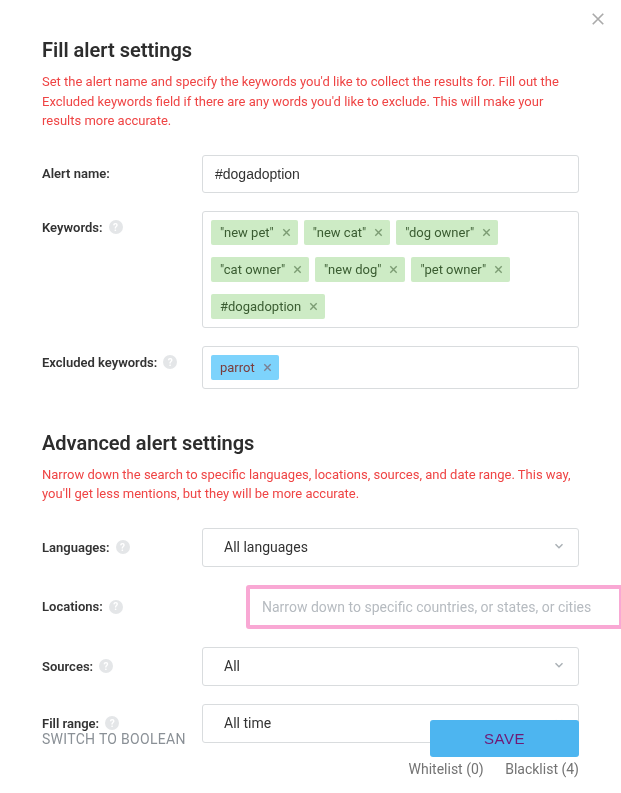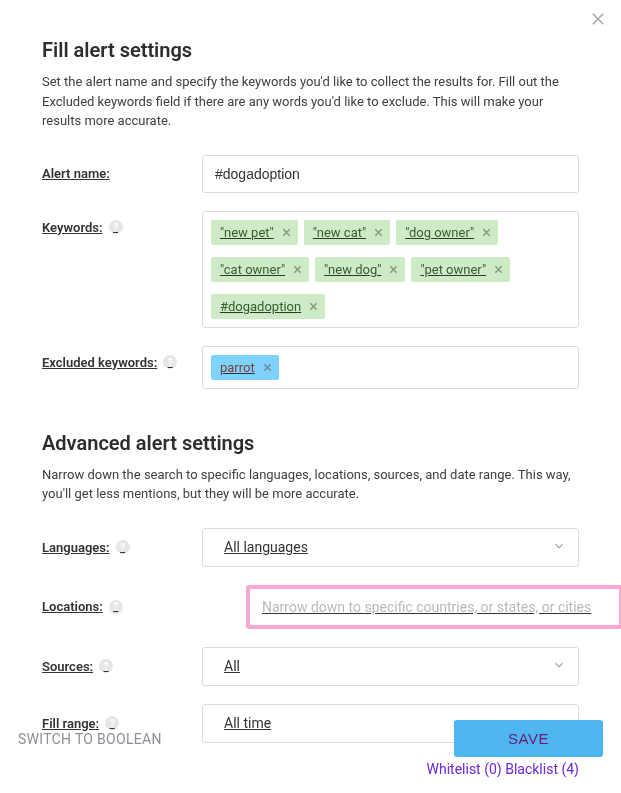--- a/index.html
+++ b/index.html
@@ -21,29 +21,28 @@
   .close-btn svg { width: 18px; height: 18px; }
   .container { padding: 38px 42px 0 42px; }
   h2 {
     font-size: 20px;
     font-weight: 600;
     color: #2d2d2d;
     margin-bottom: 10px;
   }
   .desc {
     font-size: 13px;
-    color: #404040;
+    color: #ef4444;
     line-height: 1.5;
     margin-bottom: 24px;
   }
   .row {
     display: flex;
     align-items: flex-start;
     margin-bottom: 18px;
-    text-decoration: underline;
   }
   .row-inline { align-items: center; }
   .label-col {
     width: 160px;
     flex-shrink: 0;
     font-size: 13px;
     font-weight: 600;
     color: #333;
     padding-top: 9px;
     display: flex;
@@ -118,29 +117,30 @@
     color: #b6bbc0;
     background: #fff;
     margin-left: 44px;
   }
   .links-row {
     text-align: right;
     font-size: 14px;
     margin-top: 4px;
   }
   .links-row a {
-    color: #6d28d9;
+    color: #737373;
     text-decoration: none;
+    margin-left: 18px;
     cursor: pointer;
   }
   .footer {
     display: flex;
     justify-content: space-between;
     align-items: center;
-    padding: 0 18px;
+    padding: 0 42px;
     position: absolute;
     bottom: 36px;
     left: 0;
     right: 0;
   }
   .switch-link {
     font-size: 14px;
     color: #8a9096;
     letter-spacing: 0.3px;
     cursor: pointer;

